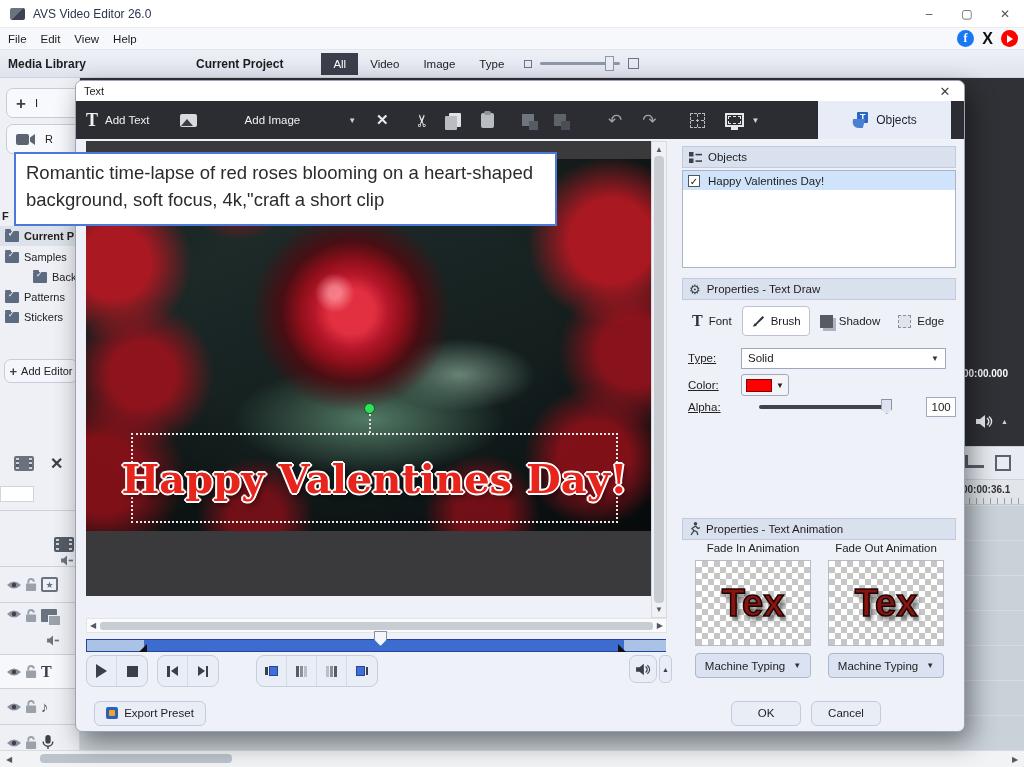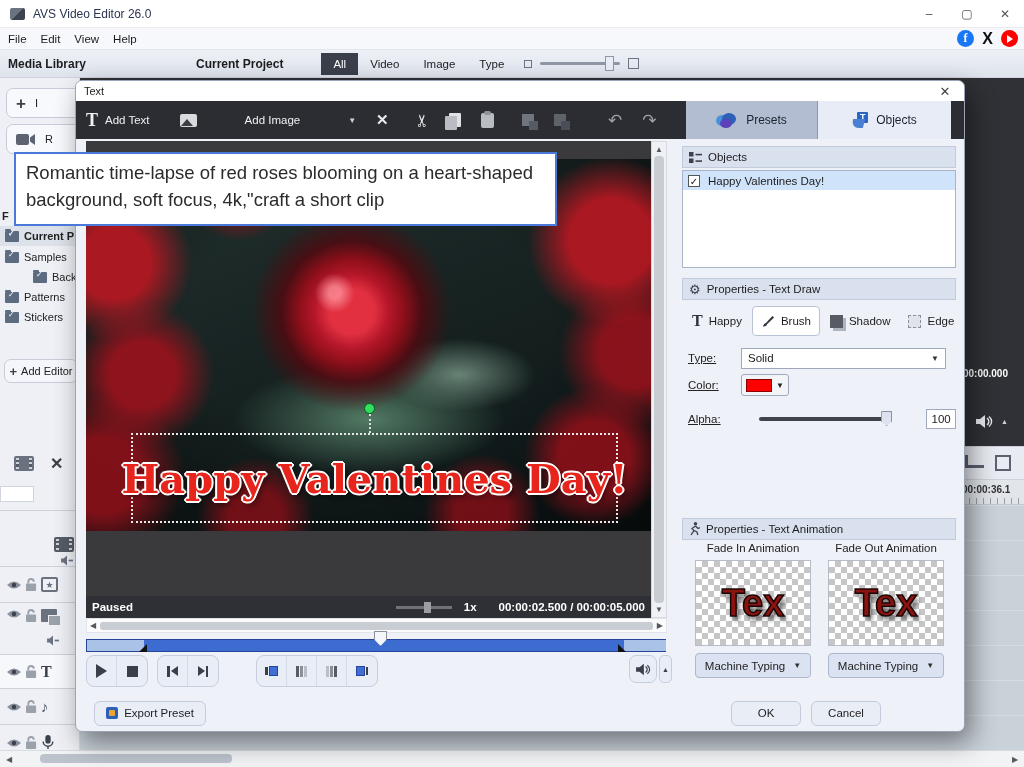--- a/index.html
+++ b/index.html
@@ -418,48 +418,32 @@
       <span class="tbtn undoredo" style="margin-left:22px;">↶</span>
       <span class="tbtn undoredo">↷</span>
       <span class="tbtn" style="margin-left:14px;">
           <span class="gridico"></span>
         </span>
       <span class="tbtn">
         <span class="monico"></span>
         <span class="dd">▼</span>
       </span>
     </div>
-    <div class="dlgtab tab-presets">
-      <span class="cloudico">
-          <i class="c1"></i>
-          <i class="c2"></i>
-          <i class="c3"></i>
-        </span>
-      <span>Presets</span>
-    </div>
     <div class="dlgtab tab-objects">
       <span class="objtabico"></span>
       <span>Objects</span>
     </div>
 
     <div class="canvas">
       <div class="video"></div>
       <div class="rotline"></div>
       <div class="rothandle"></div>
       <div class="selbox">
         <span class="ovltext">Happy Valentines Day!</span>
       </div>
-    </div>
-    <div class="statusbar">
-      <span>Paused</span>
-      <span class="spline">
-          <span class="sphandle"></span>
-        </span>
-      <span style="margin-left:12px;">1x</span>
-      <span style="margin-left:22px;">00:00:02.500 / 00:00:05.000</span>
     </div>
     <div class="vscroll">
       <span class="scr-arrow" style="margin-top:3px;">▲</span>
       <span class="vthumb"></span>
       <span class="scr-arrow" style="margin-bottom:3px;">▼</span>
     </div>
     <div class="hscroll">
       <span class="scr-arrow">◀</span>
       <span class="hthumb"></span>
       <span class="scr-arrow">▶</span>
@@ -537,21 +521,21 @@
           <span>Happy Valentines Day!</span>
         </div>
       </div>
       <div class="sechdr" style="top:139px;">
         <span style="font-size:13px;color:#3c414c;">⚙</span>
         <span>Properties - Text Draw</span>
       </div>
       <div class="segbtns">
         <span class="segbtn">
           <span class="tserif" style="color:#2e333c;font-size:16px;">T</span>
-          <span>Happy</span>
+          <span>Font</span>
         </span>
         <span class="segbtn sel" style="min-width:68px;">
           <svg width="14" height="14" viewBox="0 0 14 14">
               <path d="M1.5 12.5c1.5-.5 1-3 3.2-3.2L11.5 2l1.6 1.6-7.3 6.8c-.2 2.2-2.7 1.7-4.3 2.1z" fill="#2e333c"></path>
             </svg>
           <span>Brush</span>
         </span>
         <span class="segbtn">
           <span class="shadowico"></span>
           <span>Shadow</span>
@@ -568,21 +552,21 @@
           <span class="dda">▼</span>
         </span>
       </div>
       <div class="proprow" style="top:234px;">
         <span class="proplabel">Color:</span>
         <span class="swatchbtn">
           <span class="swatch"></span>
           <span class="dda" style="font-size:8px;">▼</span>
         </span>
       </div>
-      <div class="proprow" style="top:268px;gap:28px;">
+      <div class="proprow" style="top:256px;gap:28px;">
         <span class="proplabel">Alpha:</span>
         <span class="alphatrack">
             <span class="alphahandle"></span>
           </span>
         <span class="valbox">100</span>
       </div>
       <div class="sechdr" style="top:379px;">
         <svg width="11" height="14" viewBox="0 0 11 14">
             <circle cx="6.5" cy="1.8" r="1.7" fill="#3c414c"></circle>
             <path d="M6.5 4 3 6.5l2 2-3 4.5M6.5 4l2.5 2.5 2-1M5 8.5l3 1.5.8 3" stroke="#3c414c" stroke-width="1.3" fill="none"></path>

